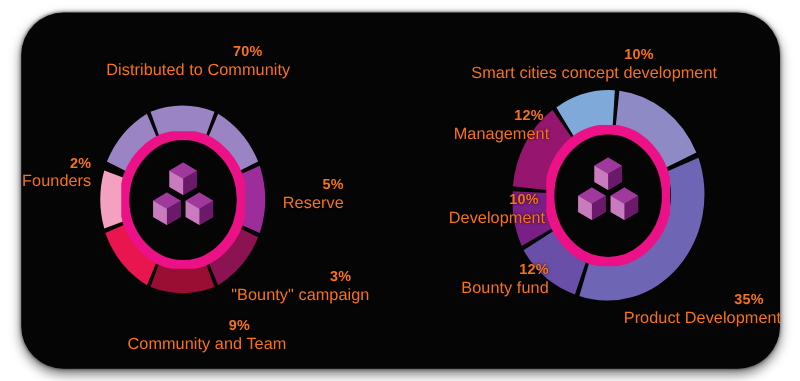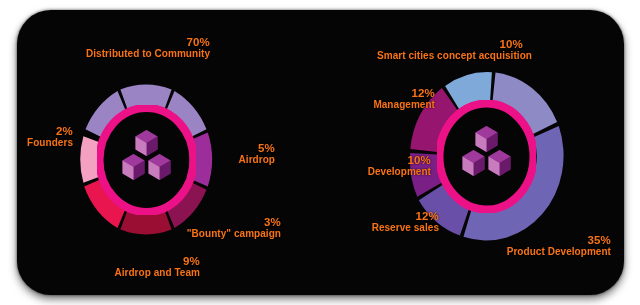--- a/index.html
+++ b/index.html
@@ -50,22 +50,22 @@
     white-space: nowrap;
   }
   .label .pct {
     display: block;
     font-size: 11.5px;
     font-weight: bold;
     letter-spacing: 0.2px;
   }
   .label .name {
     display: block;
-    font-size: 10px;
-    font-weight: bold;
+    font-size: 13px;
+    font-weight: normal;
     letter-spacing: 0.05px;
     margin-top: 1px;
   }
   .label.wide { white-space: normal; width: 118px; }
   .label.wide .name { line-height: 1.35; }
 </style>
 </head>
 <body>
 
 <div id="root">
@@ -121,31 +121,31 @@
         </g>
       </svg>
 
       <div class="label" style="left:68px; top:26px; width:125px;">
         <span class="pct">70%</span>
         <span class="name">Distributed to Community</span>
       </div>
 
       <div class="label" style="left:196px; top:132px; width:62px;">
         <span class="pct">5%</span>
-        <span class="name">Airdrop</span>
+        <span class="name">Reserve</span>
       </div>
 
       <div class="label" style="left:168px; top:206px; width:96px;">
         <span class="pct">3%</span>
         <span class="name">"Bounty" campaign</span>
       </div>
 
       <div class="label" style="left:85px; top:245px; width:98px;">
         <span class="pct">9%</span>
-        <span class="name">Airdrop and Team</span>
+        <span class="name">Community and Team</span>
       </div>
 
 
       <div class="label" style="left:-6px; top:115px; width:62px;">
         <span class="pct">2%</span>
         <span class="name">Founders</span>
       </div>
     </div>
 
     <div class="chart-wrap" id="chart-right">
@@ -188,37 +188,37 @@
             <path d="M 0 -13 L 11 -6.5 L 11 6.5 L 0 13 L -11 6.5 L -11 -6.5 Z" fill="#7c2278"></path>
             <path d="M 0 -13 L 11 -6.5 L 0 0 L -11 -6.5 Z" fill="#a0399c"></path>
             <path d="M 0 0 L 11 -6.5 L 11 6.5 L 0 13 Z" fill="#6b1a6b"></path>
             <path d="M 0 0 L 0 13 L -11 6.5 L -11 -6.5 Z" fill="#c97cbd"></path>
           </g>
         </g>
       </svg>
 
       <div class="label" style="left:56px; top:28px; width:146px;">
         <span class="pct">10%</span>
-        <span class="name">Smart cities concept acquisition</span>
+        <span class="name">Smart cities concept development</span>
       </div>
 
 
       <div class="label" style="left:42px; top:77px; width:72px;">
         <span class="pct">12%</span>
         <span class="name">Management</span>
       </div>
 
       <div class="label" style="left:38px; top:144px; width:72px;">
         <span class="pct">10%</span>
         <span class="name">Development</span>
       </div>
 
       <div class="label" style="left:46px; top:200px; width:72px;">
         <span class="pct">12%</span>
-        <span class="name">Reserve sales</span>
+        <span class="name">Bounty fund</span>
       </div>
 
       <div class="label" style="left:178px; top:224px; width:112px;">
         <span class="pct">35%</span>
         <span class="name">Product Development</span>
       </div>
     </div>
 
   </div>
 </div>

